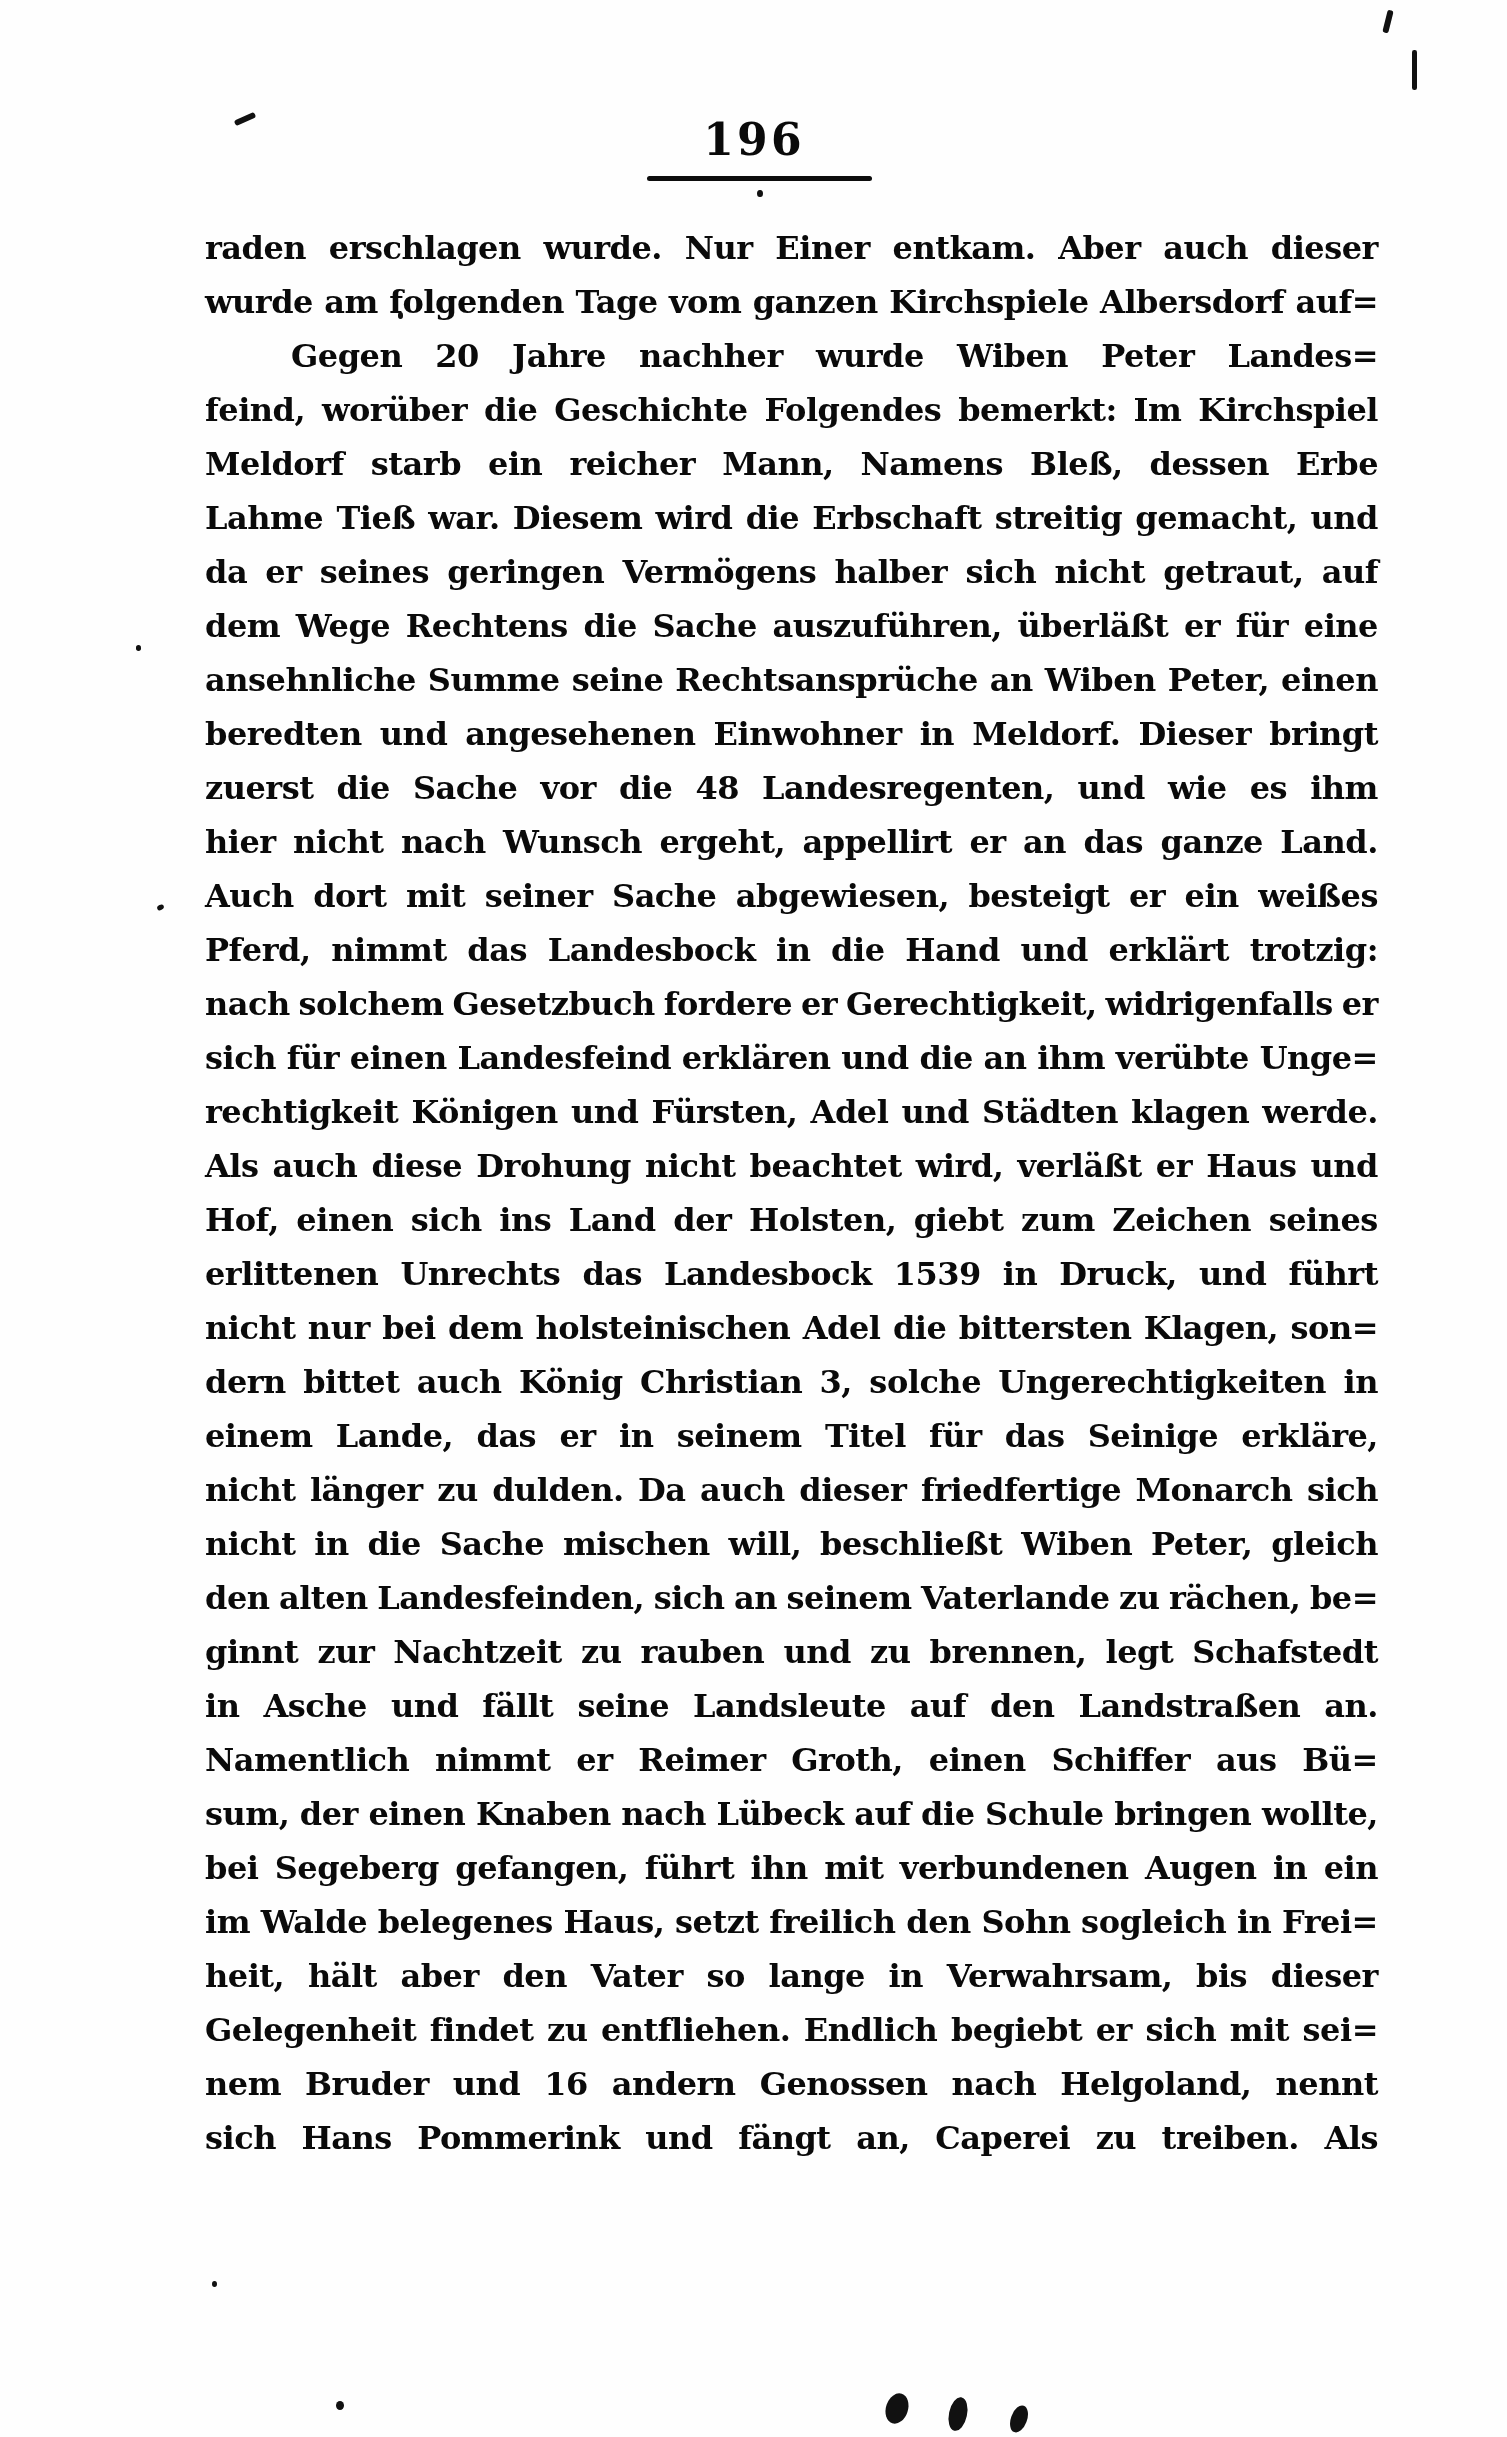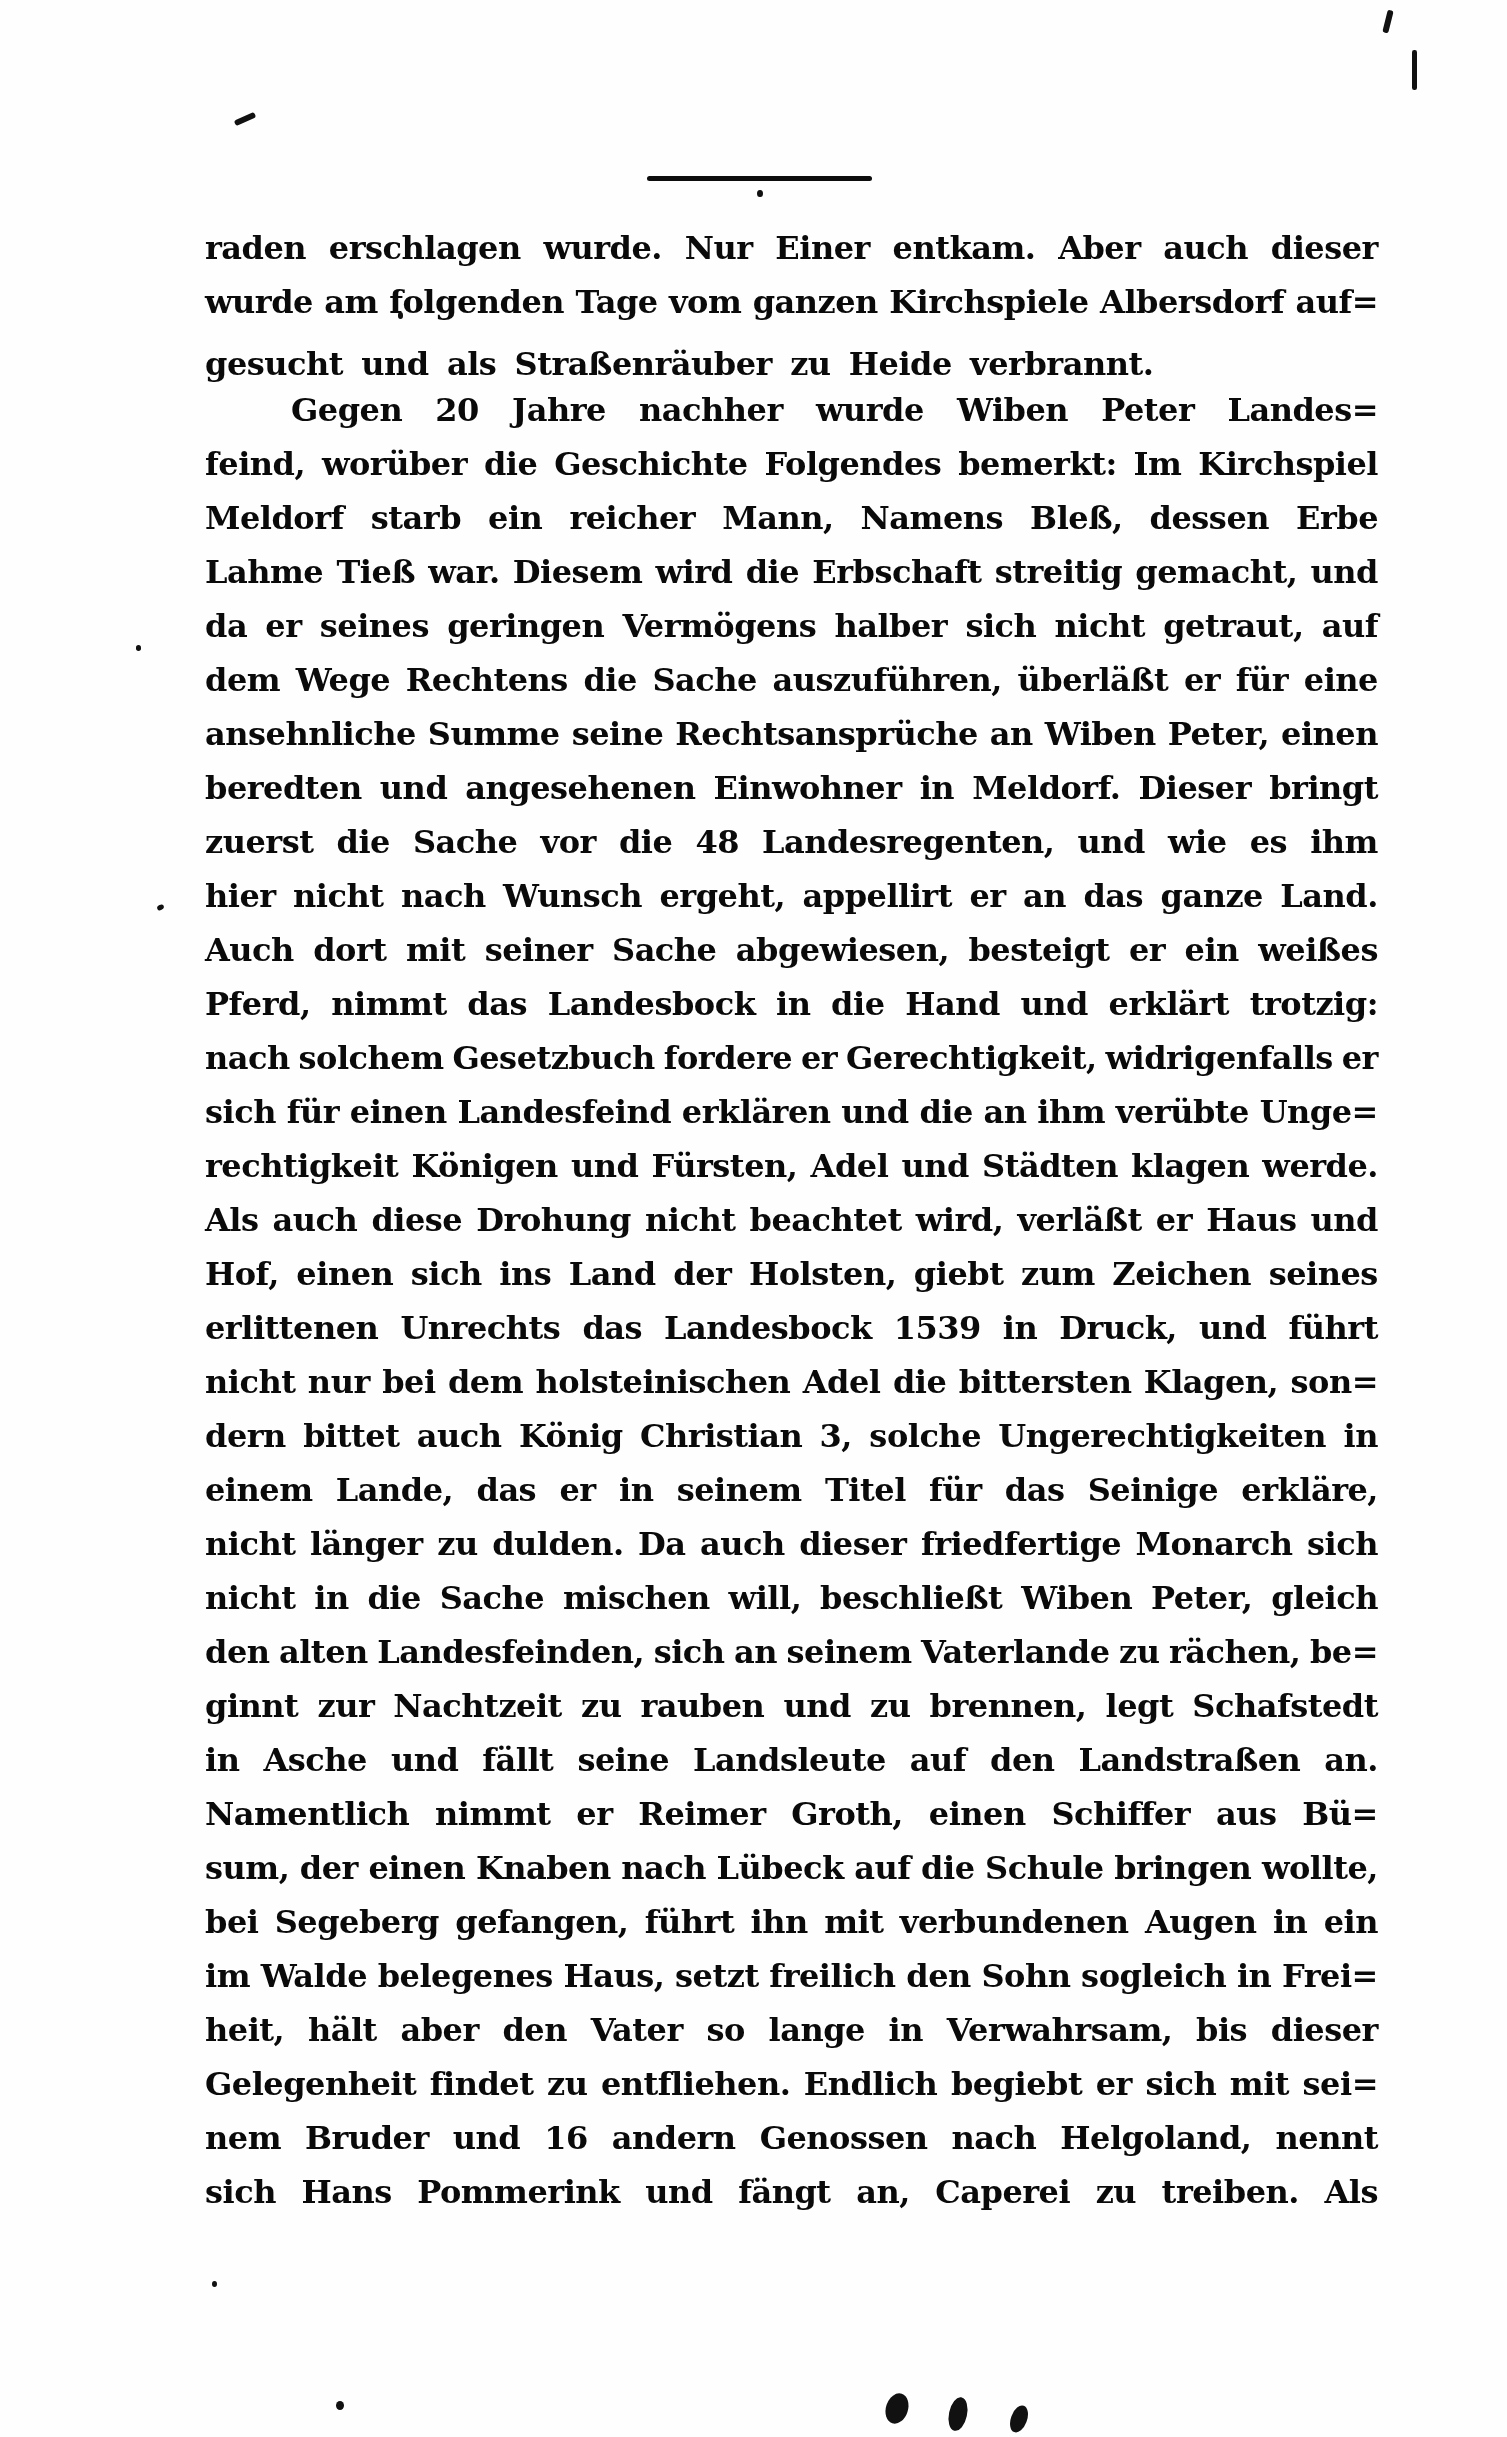--- a/index.html
+++ b/index.html
@@ -66,20 +66,21 @@
   .sp-h { left: 212px;  top: 2281px; width: 4.9px;  height: 6px; }
   .sp-i { left: 336px;  top: 2401px; width: 8.2px; height: 9.3px; }
   .sp-j { left: 886px; top: 2393px; width: 22px; height: 31px; transform: rotate(18deg); }
   .sp-k { left: 949px; top: 2397px; width: 17.5px; height: 34px; transform: rotate(12deg); }
   .sp-l { left: 1011px; top: 2405px; width: 16.4px; height: 28px; transform: rotate(20deg); }
 </style>
 </head>
 <body>
 
 <div class="page">
+  <div class="pagenum">196</div>
   <div class="header-rule"></div>
   <div class="text-block">
       <div class="line">
         <span>raden</span>
         <span>erschlagen</span>
         <span>wurde.</span>
         <span>Nur</span>
         <span>Einer</span>
         <span>entkam.</span>
         <span>Aber</span>
@@ -90,21 +91,20 @@
         <span>wurde</span>
         <span>am</span>
         <span>folgenden</span>
         <span>Tage</span>
         <span>vom</span>
         <span>ganzen</span>
         <span>Kirchspiele</span>
         <span>Albersdorf</span>
         <span>auf=</span>
       </div>
-      <div class="line short">gesucht und als Straßenräuber zu Heide verbrannt.</div>
       <div class="line indent">
         <span>Gegen</span>
         <span>20</span>
         <span>Jahre</span>
         <span>nachher</span>
         <span>wurde</span>
         <span>Wiben</span>
         <span>Peter</span>
         <span>Landes=</span>
       </div>

